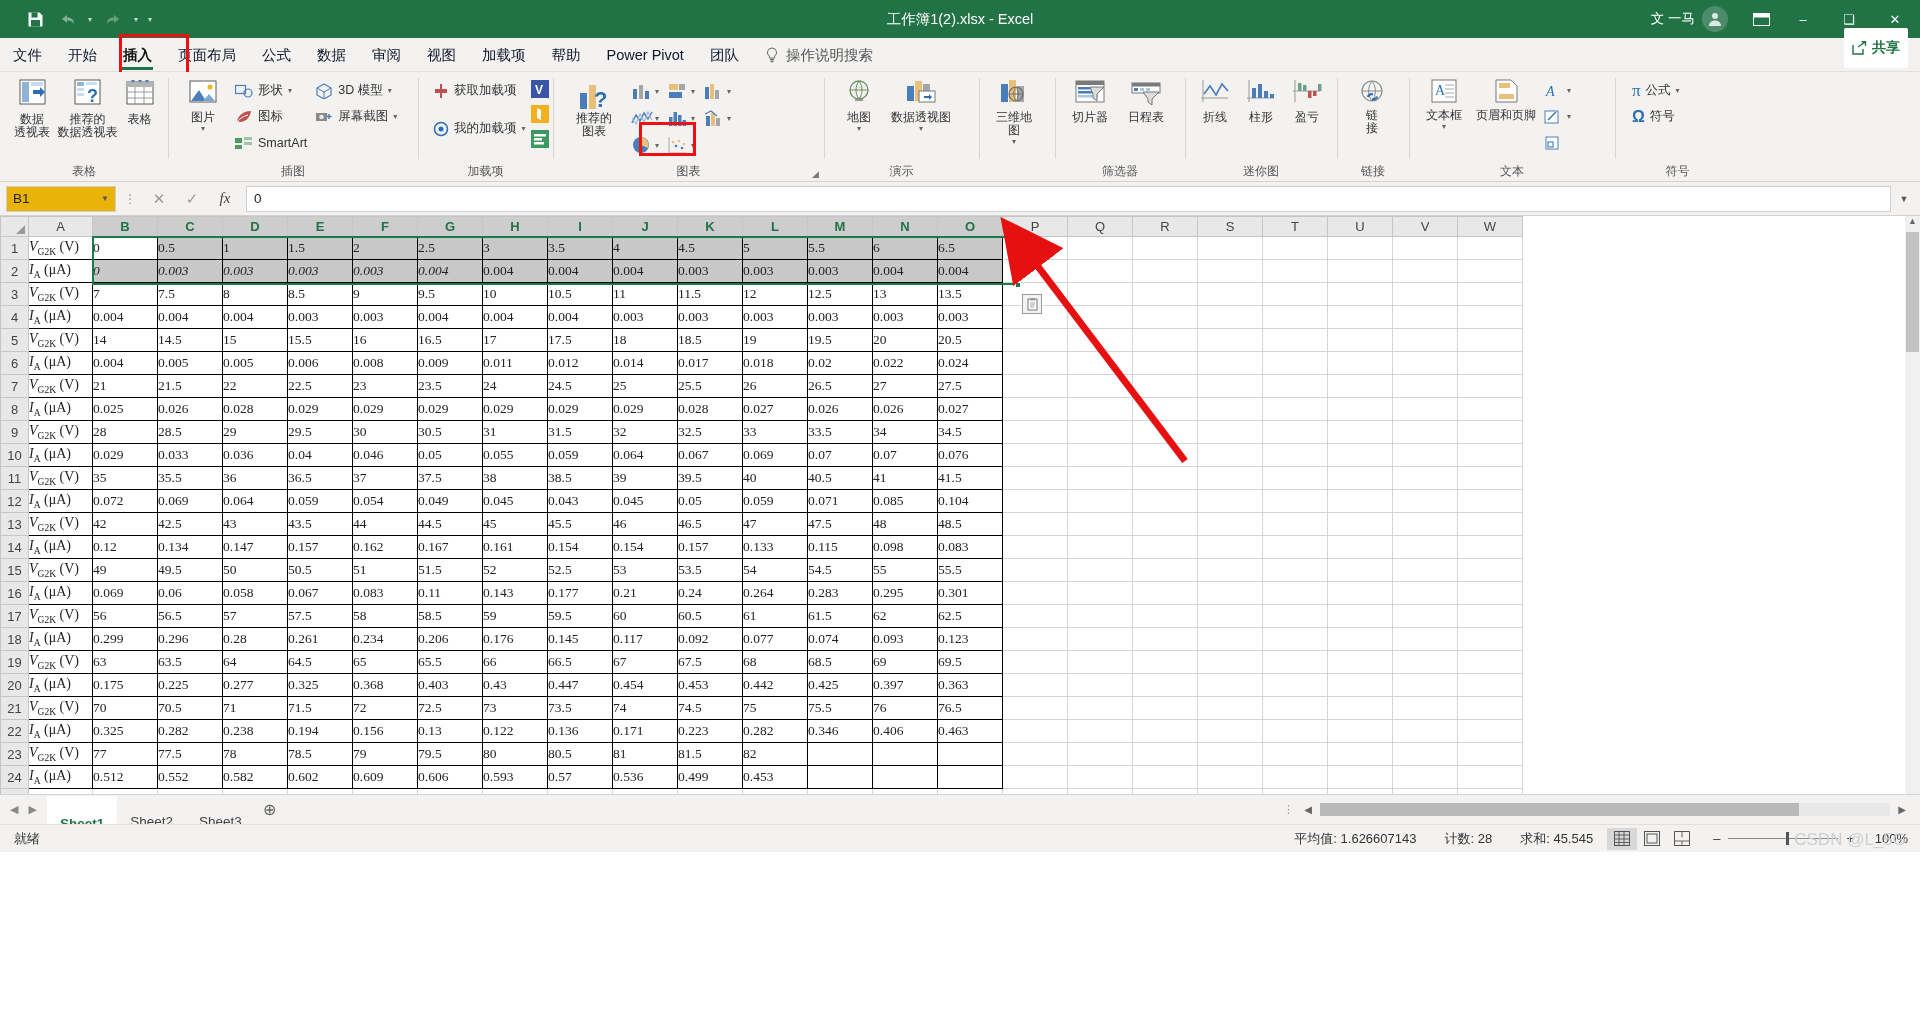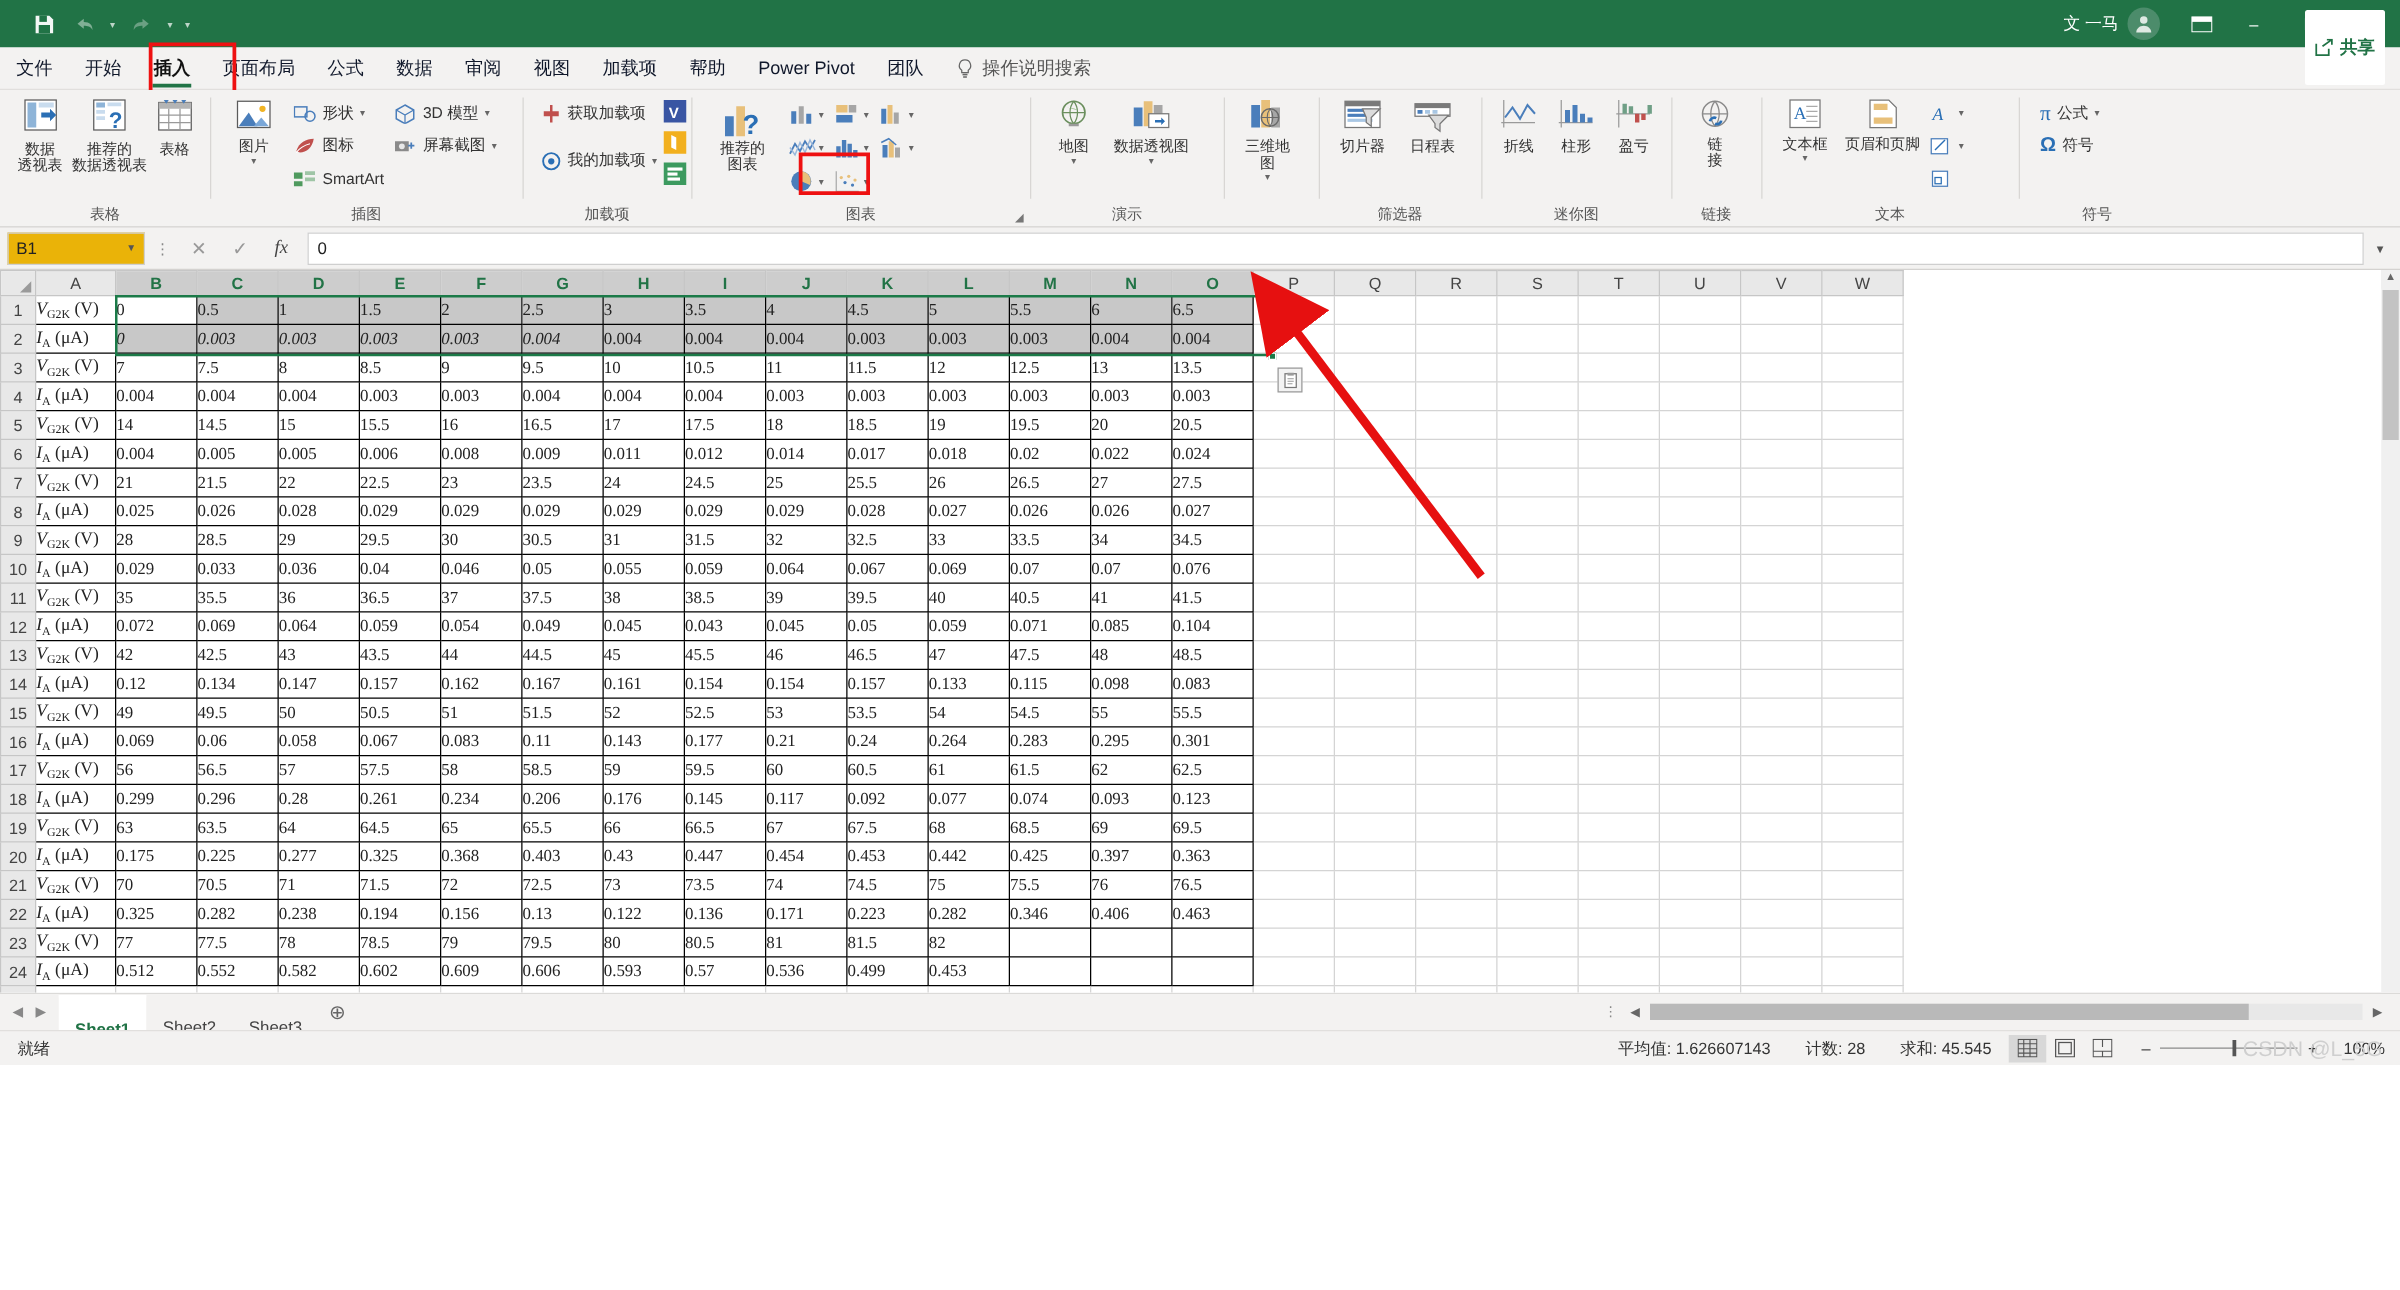--- a/index.html
+++ b/index.html
@@ -46,21 +46,21 @@
     position: relative; white-space: nowrap;
   }
   .tab.active { color: #111; font-weight: bold; }
   .tab.active::after {
     content: ""; position: absolute; left: 12px; right: 12px; bottom: 1px;
     height: 3px; background: #217346;
   }
   .tab.tell-me { display: flex; align-items: center; gap: 7px; color: #555; }
   .share-btn {
     position: absolute; right: 12px; bottom: 3px; display: flex; align-items: center; gap: 5px;
-    font-size: 14px; color: #217346; font-weight: bold; padding: 21px 8px; background: #fff;
+    font-size: 14px; color: #217346; font-weight: bold; padding: 11px 8px; background: #fff;
     border-radius: 2px;
   }
   .redbox {
     position: absolute; border: 3px solid #ee1111; pointer-events: none;
   }
 
   
   .ribbon {
     height: 110px; background: #f3f2f1; display: flex; align-items: stretch;
     position: relative; border-bottom: 1px solid #d4d2d0;
@@ -220,20 +220,21 @@
     </div>
     <div class="qat-caret">▾</div>
     <div class="qat-btn dim">
       <svg width="17" height="15" viewBox="0 0 17 15">
           <path d="M14 7 L9 3 V5.5 C4 5.5 2 8 2 12 C3.5 9 6 8.5 9 8.5 V11 Z" fill="#a8c6b5"></path>
         </svg>
     </div>
     <div class="qat-caret">▾</div>
     <div class="qat-caret">▾</div>
   </div>
+  <div class="title-center">工作簿1(2).xlsx  -  Excel</div>
   <div class="title-right">
     <div class="account">
       <span>文 一马</span>
       <span class="avatar-circle">
         <svg width="16" height="16" viewBox="0 0 16 16">
             <circle cx="8" cy="5" r="3" fill="#dfe9e3"></circle>
             <path d="M2 15c0-3.3 2.7-5.5 6-5.5s6 2.2 6 5.5z" fill="#dfe9e3"></path>
           </svg>
       </span>
     </div>

